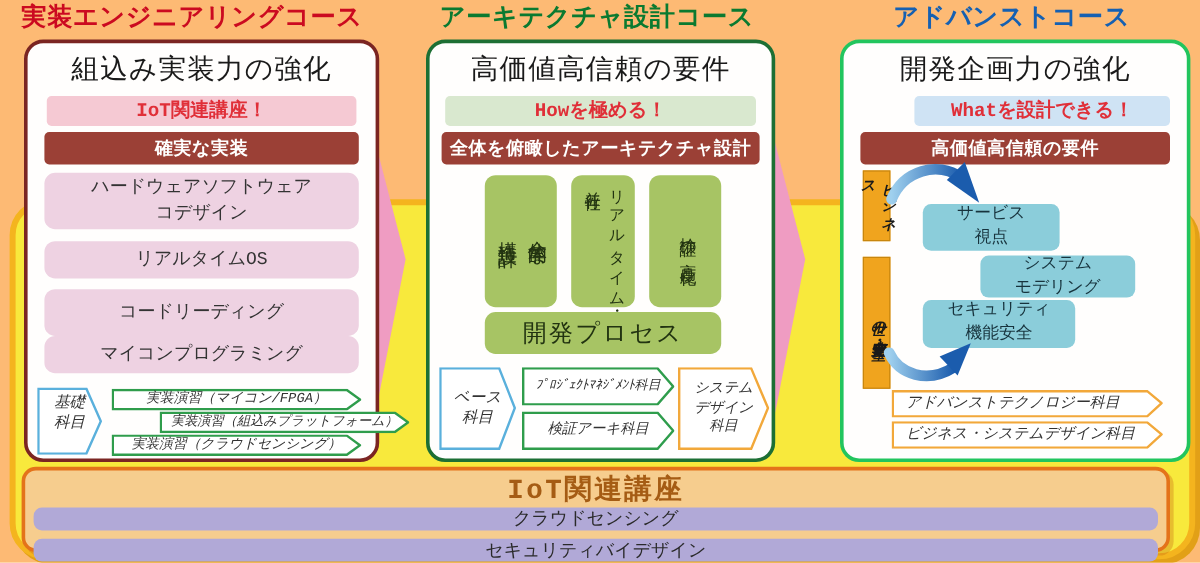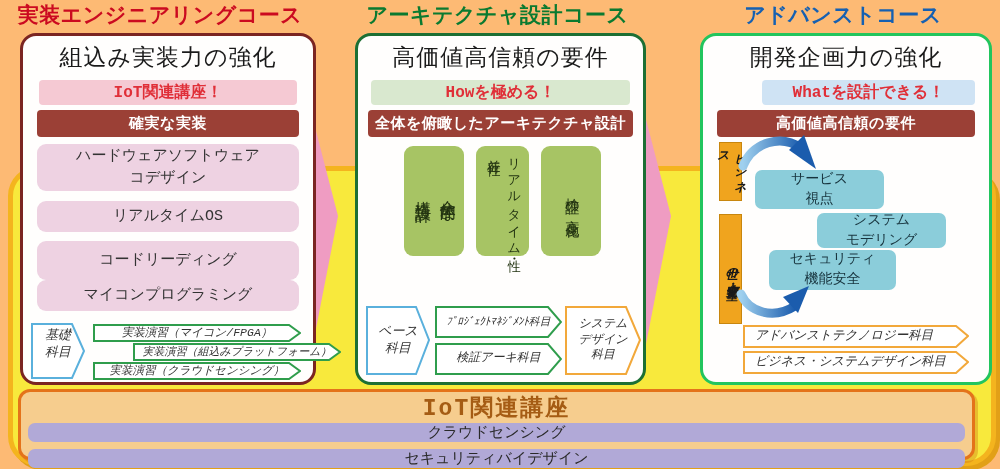--- a/index.html
+++ b/index.html
@@ -153,20 +153,21 @@
   <div class="panel c2">
     <div class="headline">高価値高信頼の要件</div>
     <div class="slogan" style="left:13px;right:13px;background:#d9e8cf;">Howを極める！</div>
     <div class="theme" style="left:10px;right:10px;">全体を俯瞰したアーキテクチャ設計</div>
 
     <div class="pillar" style="left:46px;top:110px;width:60px;height:110px;">全体的な
 構造設計</div>
     <div class="pillar" style="left:118px;top:110px;width:53px;height:110px;font-size:13px;">リアルタイム性・
 並行性</div>
     <div class="pillar" style="left:183px;top:110px;width:60px;height:110px;font-size:14px;">検証の高度化</div>
+    <div class="process" style="left:46px;top:224px;width:197px;height:35px;">開発プロセス</div>
 
     <div class="shapebox" style="left:8px;top:270px;width:64px;height:69px;">
       <svg width="64" height="69">
         <polygon points="1,1 50,1 63,34 50,68 1,68" fill="#ffffff" stroke="#5ab0dc" stroke-width="2"></polygon>
       </svg>
       <div class="lbl" style="font-size:13px;">ベース
 科目</div>
     </div>
     <div class="shapebox" style="left:77px;top:270px;width:127px;height:32px;">
       <svg width="127" height="32">
@@ -191,21 +192,21 @@
   </div>
 
   <div class="panel c3">
     <div class="headline">開発企画力の強化</div>
     <div class="slogan" style="left:14px;right:14px;background:#cfe3f4;margin-left:45px;">Whatを設計できる！</div>
     <div class="theme" style="left:14px;right:14px;">高価値高信頼の要件</div>
 
     <div class="gold" style="left:16px;top:106px;width:21px;height:57px;">ビジネス</div>
     <div class="gold" style="left:16px;top:178px;width:21px;height:108px;">世の中変化・要望</div>
 
-    <div class="bluebox" style="left:52px;top:134px;width:129px;height:39px;">サービス
+    <div class="bluebox" style="left:66px;top:134px;width:114px;height:39px;">サービス
 視点</div>
     <div class="bluebox" style="left:114px;top:177px;width:129px;height:35px;">システム
 モデリング</div>
     <div class="bluebox" style="left:66px;top:214px;width:127px;height:40px;">セキュリティ
 機能安全</div>
 
     <svg class="overlay" style="left:0;top:0;" width="286" height="346">
       <defs>
         <linearGradient id="bgrad1" x1="0" y1="0" x2="1" y2="0">
           <stop offset="0" stop-color="#9fd0ee"></stop>

